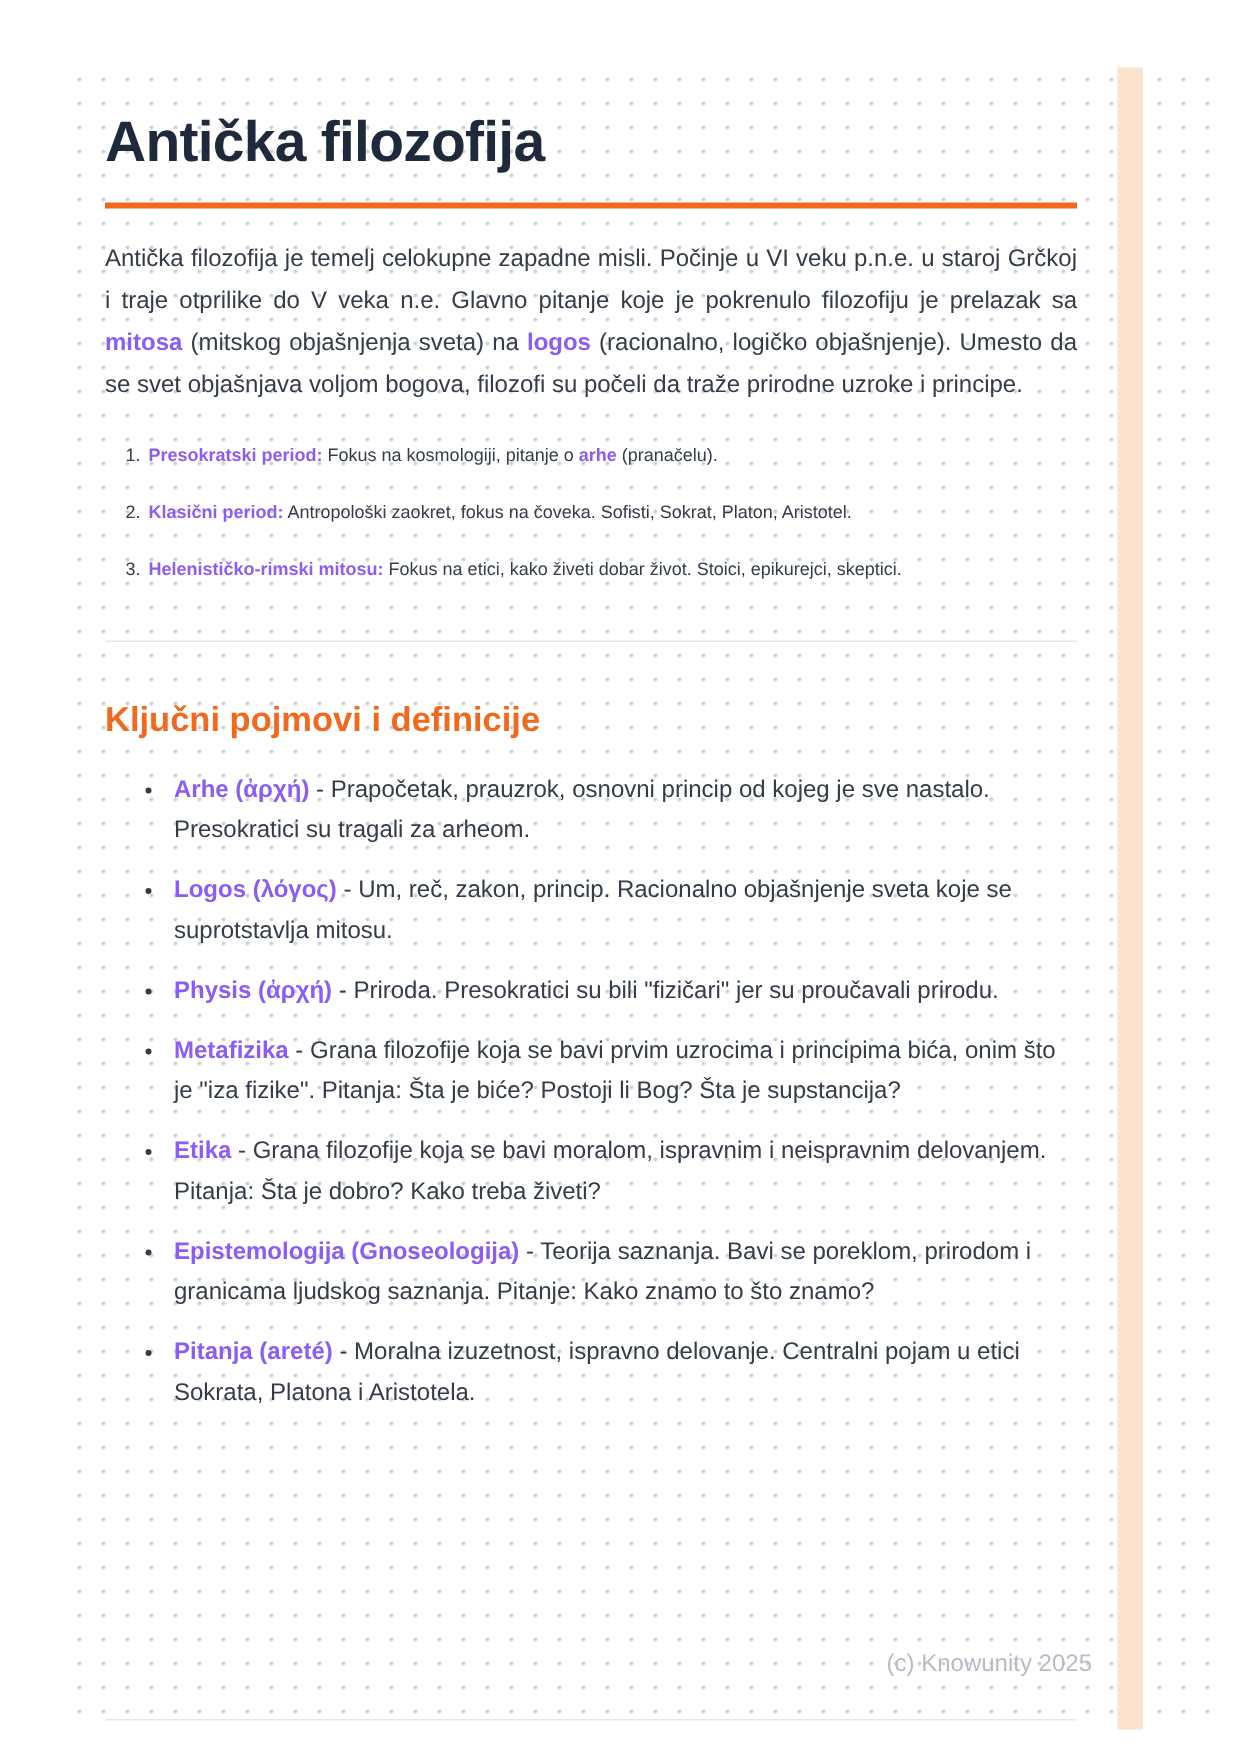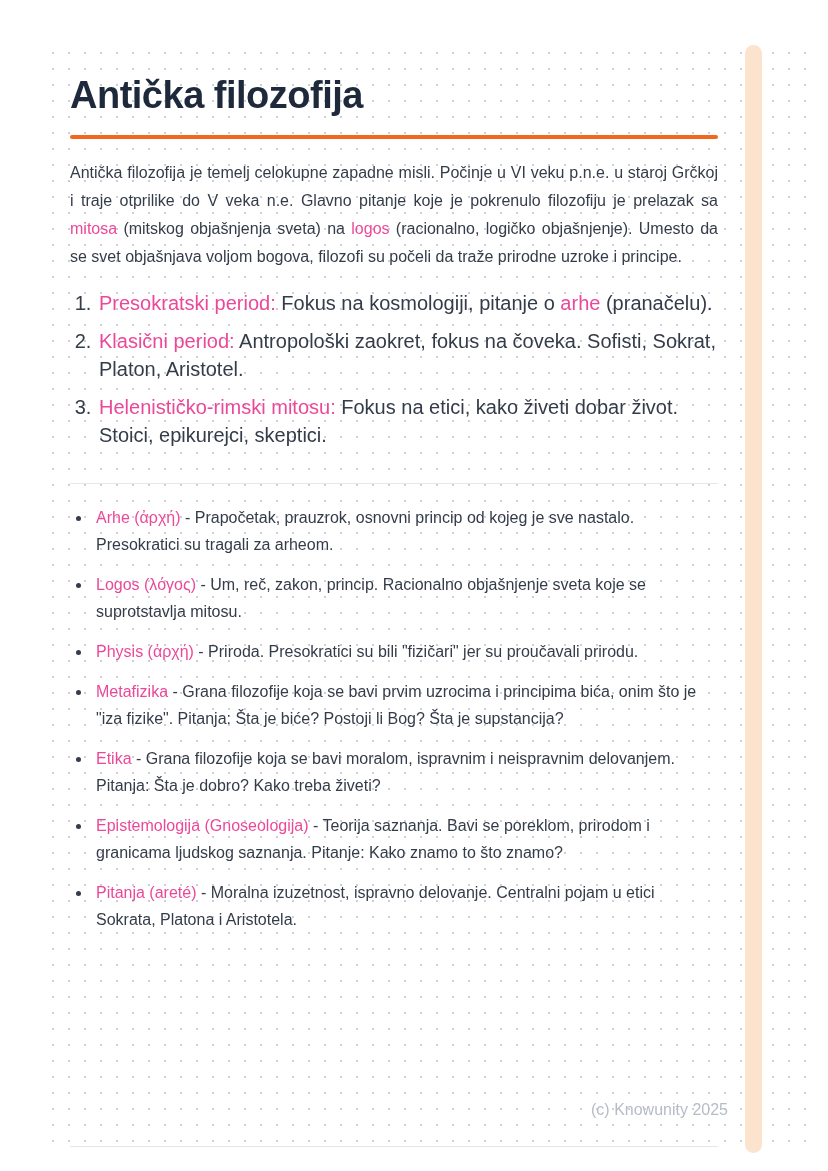--- a/index.html
+++ b/index.html
@@ -1,15 +1,15 @@
 <!DOCTYPE html>
 <html><head>
 <meta charset="utf-8">
 <style>
-  * { box-sizing: border-box; margin: 0; padding: 0; border-radius: 10px; }
+  * { box-sizing: border-box; margin: 0; padding: 0; }
   html, body { background: #ffffff; }
   body {
     font-family: "Liberation Sans", "DejaVu Sans", sans-serif;
     width: 828px;
   }
   .page {
     position: relative;
     width: 828px;
     height: 1171px;
     background: #ffffff;
@@ -56,25 +56,25 @@
     color: #f2681c;
     margin-top: 38px;
   }
   .para {
     font-size: 16px;
     line-height: 28px;
     color: #353c49;
     margin-top: 20px;
   }
   .justify { text-align: justify; }
-  strong { font-weight: 400; color: #ec4899; }
+  strong { font-weight: 700; color: #8b5cf6; }
   ol.periods {
     margin-top: 18px;
     padding-left: 27px;
-    font-size: 20px;
+    font-size: 12px;
     color: #353c49;
   }
   ol.periods li {
     line-height: 28px;
     margin-bottom: 10px;
     padding-left: 2px;
   }
   hr.divider {
     border: none;
     border-top: 1px solid #e4e7eb;
@@ -84,20 +84,21 @@
     margin-top: 20px;
     padding-left: 22px;
     font-size: 16px;
     color: #353c49;
     list-style-type: disc;
   }
   ul.terms li {
     line-height: 27px;
     margin-bottom: 13px;
     padding-left: 4px;
+    margin-left: 20px;
   }
   .footer-note {
     position: absolute;
     top: 1101px;
     right: 100px;
     font-size: 16px;
     color: #b6bcc6;
   }
   hr.bottom-divider {
     position: absolute;
@@ -126,20 +127,21 @@
 
 
     <ol class="periods">
         <li><strong>Presokratski period:</strong> Fokus na kosmologiji, pitanje o <strong>arhe</strong> (pranačelu).</li>
         <li><strong>Klasični period:</strong> Antropološki zaokret, fokus na čoveka. Sofisti, Sokrat, Platon, Aristotel.</li>
         <li><strong>Helenističko-rimski mitosu:</strong> Fokus na etici, kako živeti dobar život. Stoici, epikurejci, skeptici.</li>
       </ol>
 
     <hr class="divider">
 
+    <h2 class="section-heading">Ključni pojmovi i definicije</h2>
 
     <ul class="terms">
         <li><strong>Arhe (ἀρχή)</strong> - Prapočetak, prauzrok, osnovni princip od kojeg je sve nastalo. Presokratici su tragali za arheom.</li>
         <li><strong>Logos (λόγος)</strong> - Um, reč, zakon, princip. Racionalno objašnjenje sveta koje se suprotstavlja mitosu.</li>
         <li><strong>Physis (ἀρχή)</strong> - Priroda. Presokratici su bili "fizičari" jer su proučavali prirodu.</li>
         <li><strong>Metafizika</strong> - Grana filozofije koja se bavi prvim uzrocima i principima bića, onim što je "iza fizike". Pitanja: Šta je biće? Postoji li Bog? Šta je supstancija?</li>
         <li><strong>Etika</strong> - Grana filozofije koja se bavi moralom, ispravnim i neispravnim delovanjem. Pitanja: Šta je dobro? Kako treba živeti?</li>
         <li><strong>Epistemologija (Gnoseologija)</strong> - Teorija saznanja. Bavi se poreklom, prirodom i granicama ljudskog saznanja. Pitanje: Kako znamo to što znamo?</li>
         <li><strong>Pitanja (areté)</strong> - Moralna izuzetnost, ispravno delovanje. Centralni pojam u etici Sokrata, Platona i Aristotela.</li>
       </ul>

